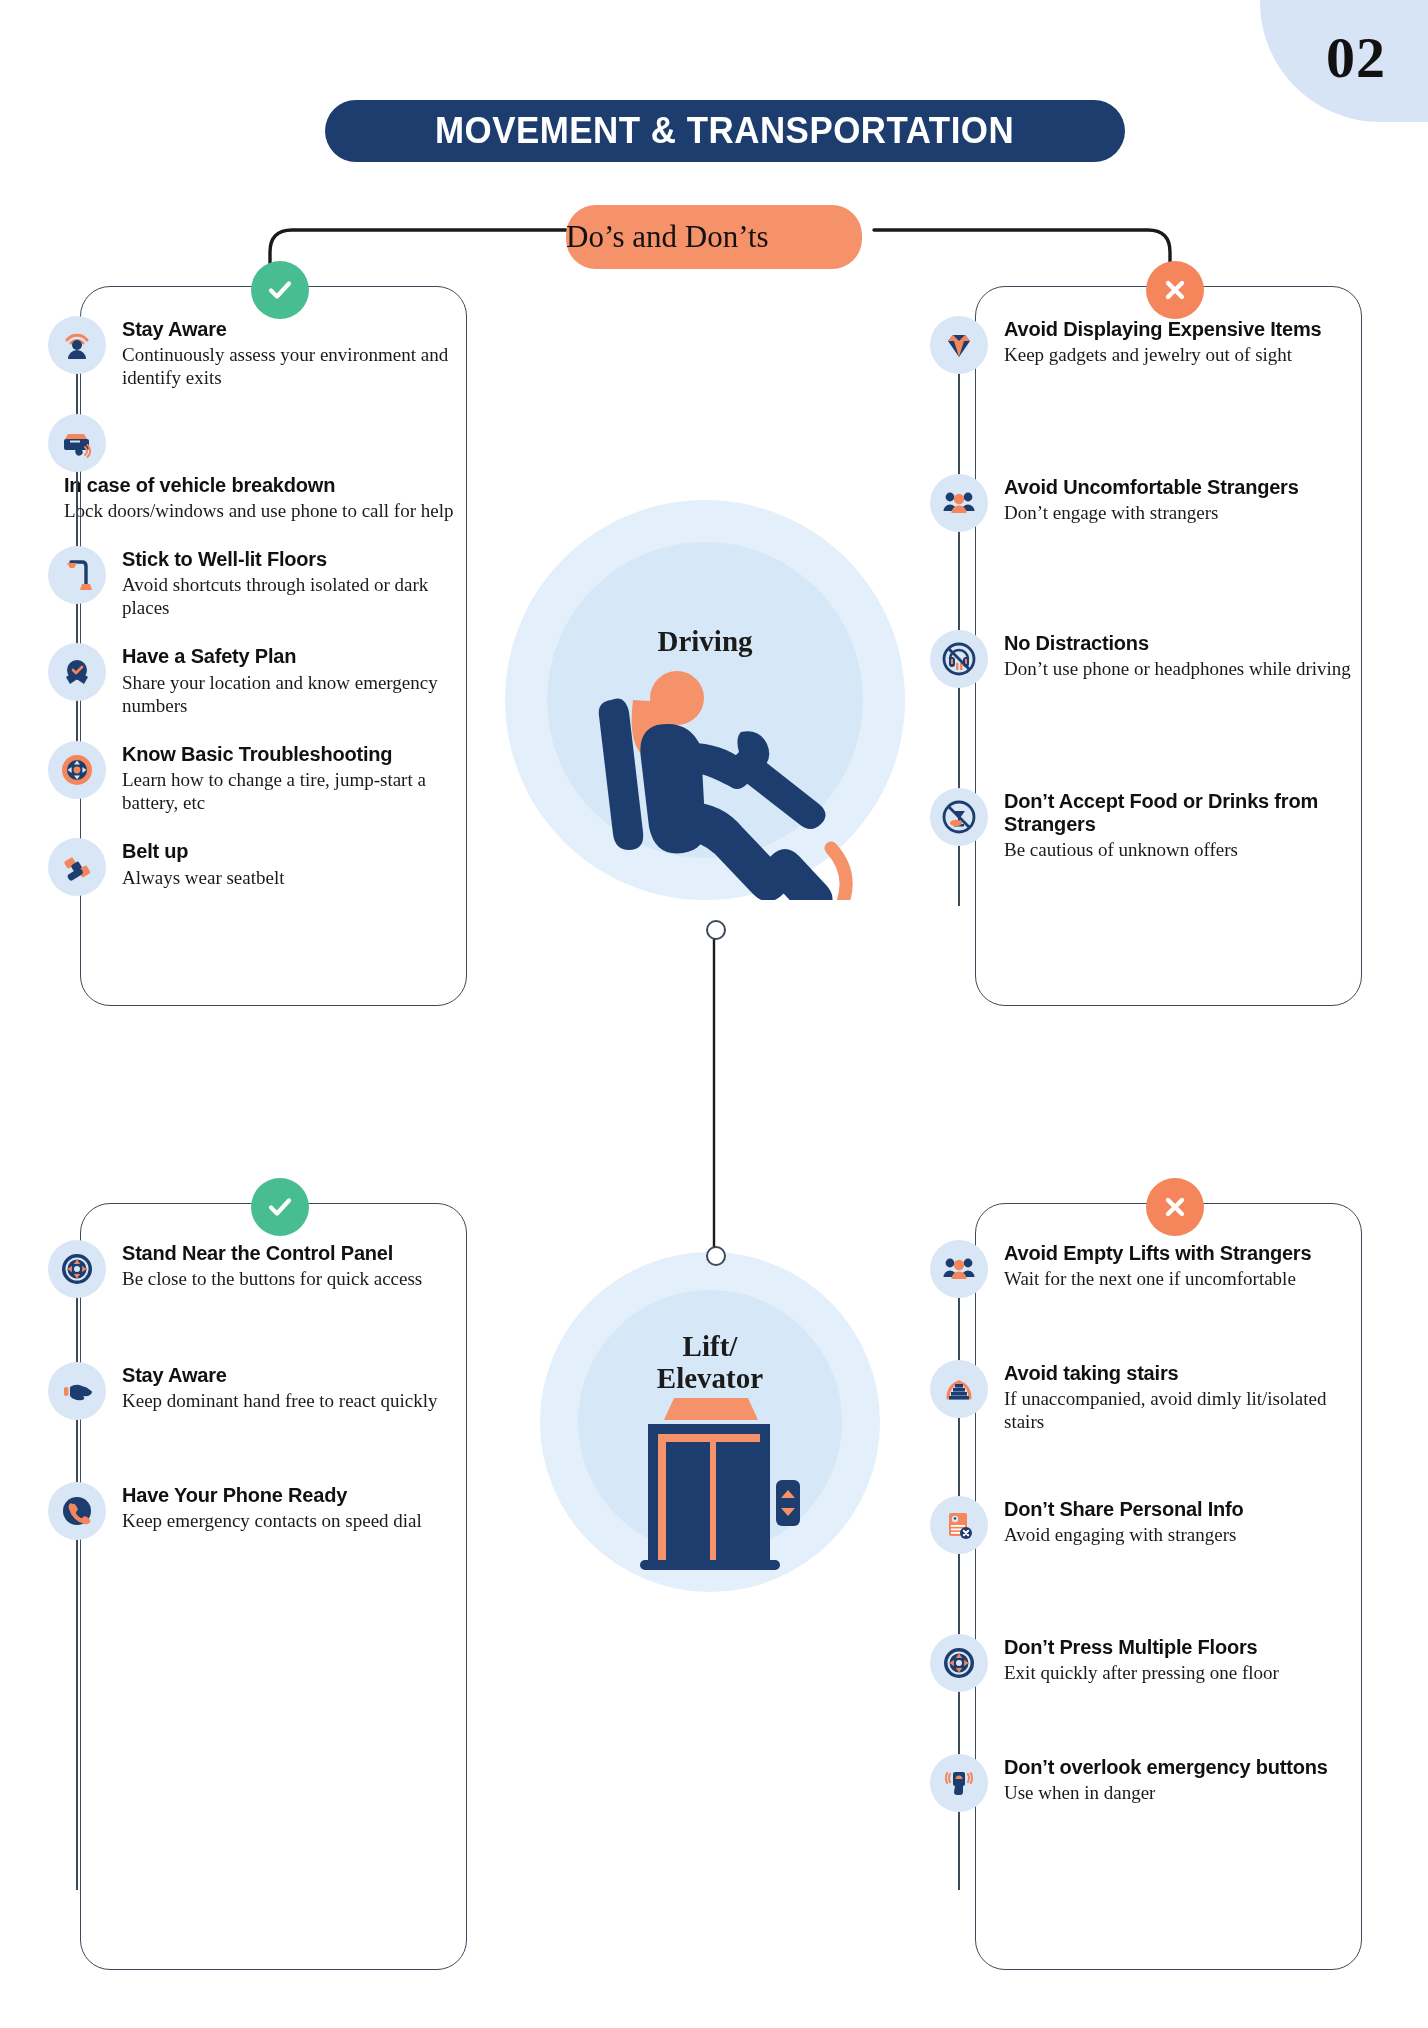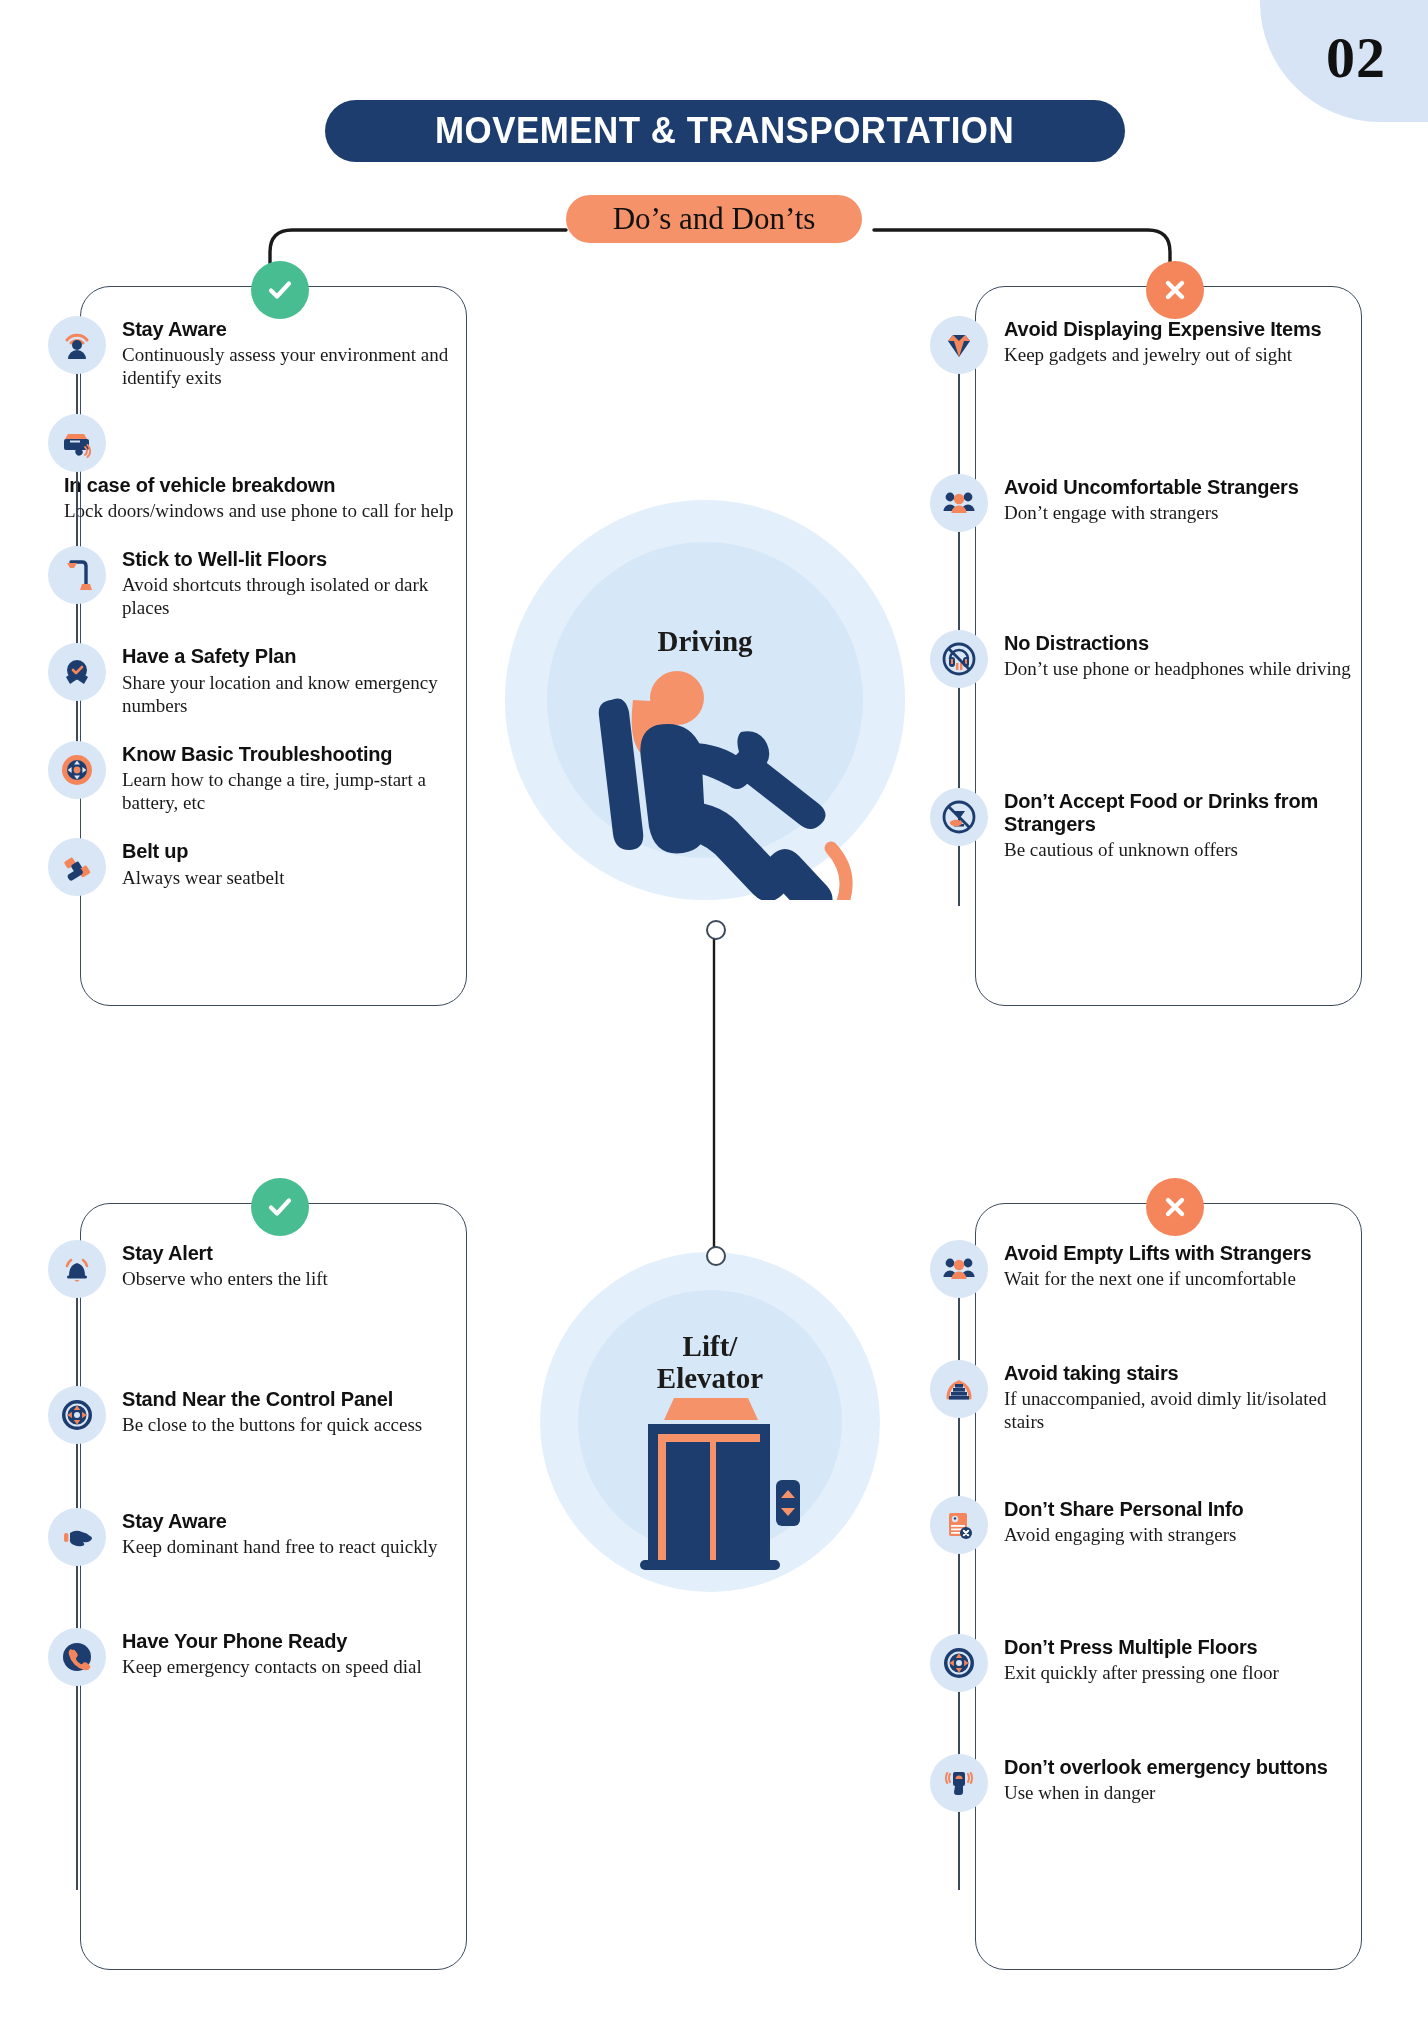--- a/index.html
+++ b/index.html
@@ -36,24 +36,24 @@
   }
   .title-text{
     color:#ffffff;font-weight:bold;font-size:36px;
     letter-spacing:.5px;
     font-family:"Liberation Sans", sans-serif;
     transform:scaleX(.97);
   }
 
   
   .sub-pill{
-    position:absolute;left:566px;top:195px;
-    width:296px;height:48px;
+    position:absolute;left:566px;top:205px;
+    width:296px;height:64px;
     background:#f5926a;border-radius:30px;
-    display:flex;align-items:center;justify-content:center;
+    display:flex;align-items:center;justify-content:flex-start;
     z-index:6;
   }
   .sub-text{
     color:#111;font-size:31px;font-weight:500;
     font-family:"Liberation Serif", serif;
   }
 
   
   .conn{position:absolute;z-index:2;}
   .conn svg{display:block;}
@@ -412,35 +412,20 @@
       <div class="txt">
         <p class="it-title">Don’t Accept Food or Drinks from Strangers</p>
         <p class="it-desc">Be cautious of unknown offers</p>
       </div>
     </div>
   </div>
 
   <div class="list bl">
     <div class="spine" style="top:30px;height:620px;"></div>
 
-    <div class="item" style="margin-bottom:88px;">
-      <div class="icon-wrap">
-        <svg width="34" height="34" viewBox="0 0 34 34">
-          <path d="M9 24 q0 -11 8 -13 q8 2 8 13 z" fill="#1d3d6e"></path>
-          <rect x="7" y="23.4" width="20" height="3" rx="1.5" fill="#1d3d6e"></rect>
-          <path d="M14.6 28 a2.6 2.6 0 0 0 4.8 0 z" fill="#f5865c"></path>
-          <path d="M7 14 a11 11 0 0 1 4 -6" fill="none" stroke="#f5865c" stroke-width="2.6" stroke-linecap="round"></path>
-          <path d="M27 14 a11 11 0 0 0 -4 -6" fill="none" stroke="#f5865c" stroke-width="2.6" stroke-linecap="round"></path>
-        </svg>
-      </div>
-      <div class="txt">
-        <p class="it-title">Stay Alert</p>
-        <p class="it-desc">Observe who enters the lift</p>
-      </div>
-    </div>
 
     <div class="item" style="margin-bottom:64px;">
       <div class="icon-wrap">
         <svg width="36" height="36" viewBox="0 0 36 36">
           <circle cx="18" cy="18" r="15" fill="#1d3d6e"></circle>
           <circle cx="18" cy="18" r="10.5" fill="none" stroke="#d8e6f6" stroke-width="2"></circle>
           <circle cx="18" cy="18" r="3" fill="#d8e6f6"></circle>
           <path d="M18 8.5 l3.2 4.4 h-6.4 z" fill="#f5865c"></path>
           <path d="M27.5 18 l-4.4 3.2 v-6.4 z" fill="#f5865c"></path>
           <path d="M18 27.5 l-3.2 -4.4 h6.4 z" fill="#f5865c"></path>

